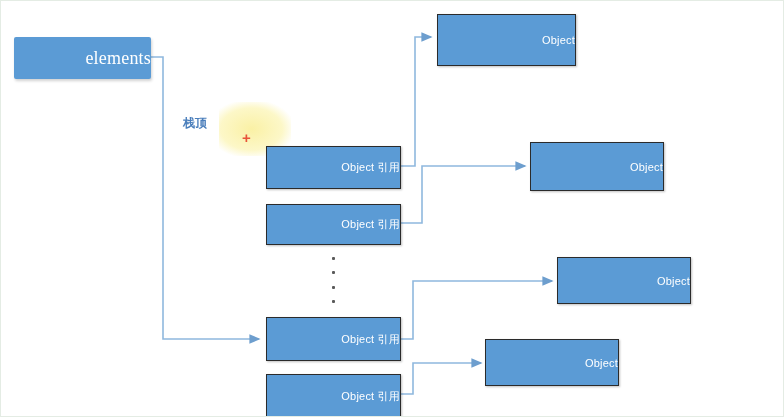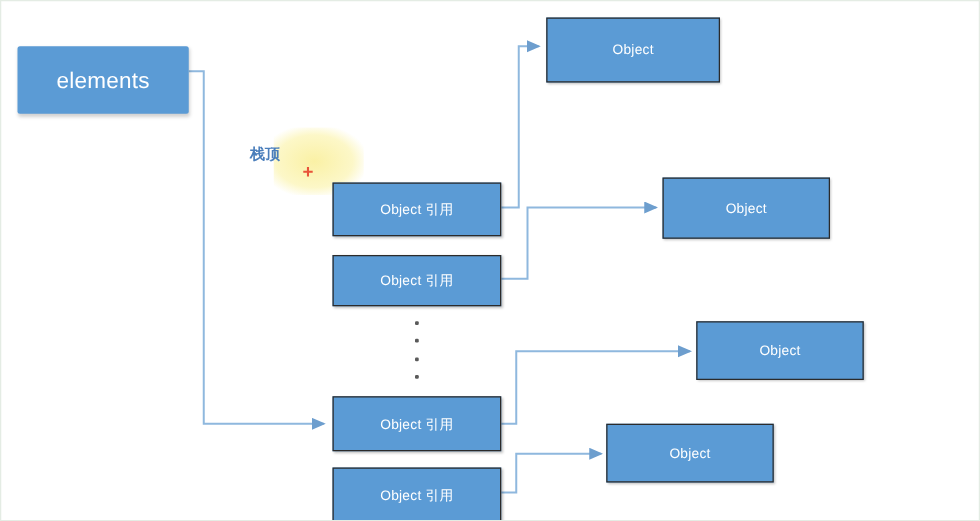--- a/index.html
+++ b/index.html
@@ -28,21 +28,21 @@
     pointer-events: none;
   }
   .node {
     position: absolute;
     box-sizing: border-box;
     background: #5B9BD5;
     border: 1.5px solid #2b2b2b;
     color: #ffffff;
     display: flex;
     align-items: center;
-    justify-content: center;
+    justify-content: flex-end;
     font-size: 11px;
     letter-spacing: 0.2px;
     box-shadow: 1px 1px 2px rgba(0,0,0,0.25);
     user-select: none;
   }
   .node.elements {
     border: none;
     border-radius: 2px;
     font-size: 18px;
     box-shadow: 1px 2px 3px rgba(0,0,0,0.18);
@@ -105,25 +105,25 @@
 
     <path d="M400,222 L421,222 L421,165 L524,165" fill="none" stroke="#8FB8DE" stroke-width="1.6" marker-end="url(#arrow)"></path>
 
     <path d="M400,338 L412,338 L412,280 L551,280" fill="none" stroke="#8FB8DE" stroke-width="1.6" marker-end="url(#arrow)"></path>
 
     <path d="M400,393 L412,393 L412,362 L480,362" fill="none" stroke="#8FB8DE" stroke-width="1.6" marker-end="url(#arrow)"></path>
   </svg>
 
   <div class="highlight-blob" style="left:218px; top:101px; width:72px; height:54px;"></div>
 
-  <div class="node elements" style="left:13px; top:36px; width:137px; height:54px;">
+  <div class="node elements" style="left:13px; top:36px; width:137px; height:42px;font-family:Liberation Serif, serif;">
     <span class="node-label">elements</span>
   </div>
 
-  <div class="anno" style="left:199px; top:114px;">
+  <div class="anno" style="left:182px; top:114px;">
     <span>栈顶</span>
   </div>
 
   <div class="cursor-plus" style="left:241px; top:129px;">
     <span>+</span>
   </div>
 
   <div class="anno" style="left:199px; top:416px;">
     <span>栈底</span>
   </div>

